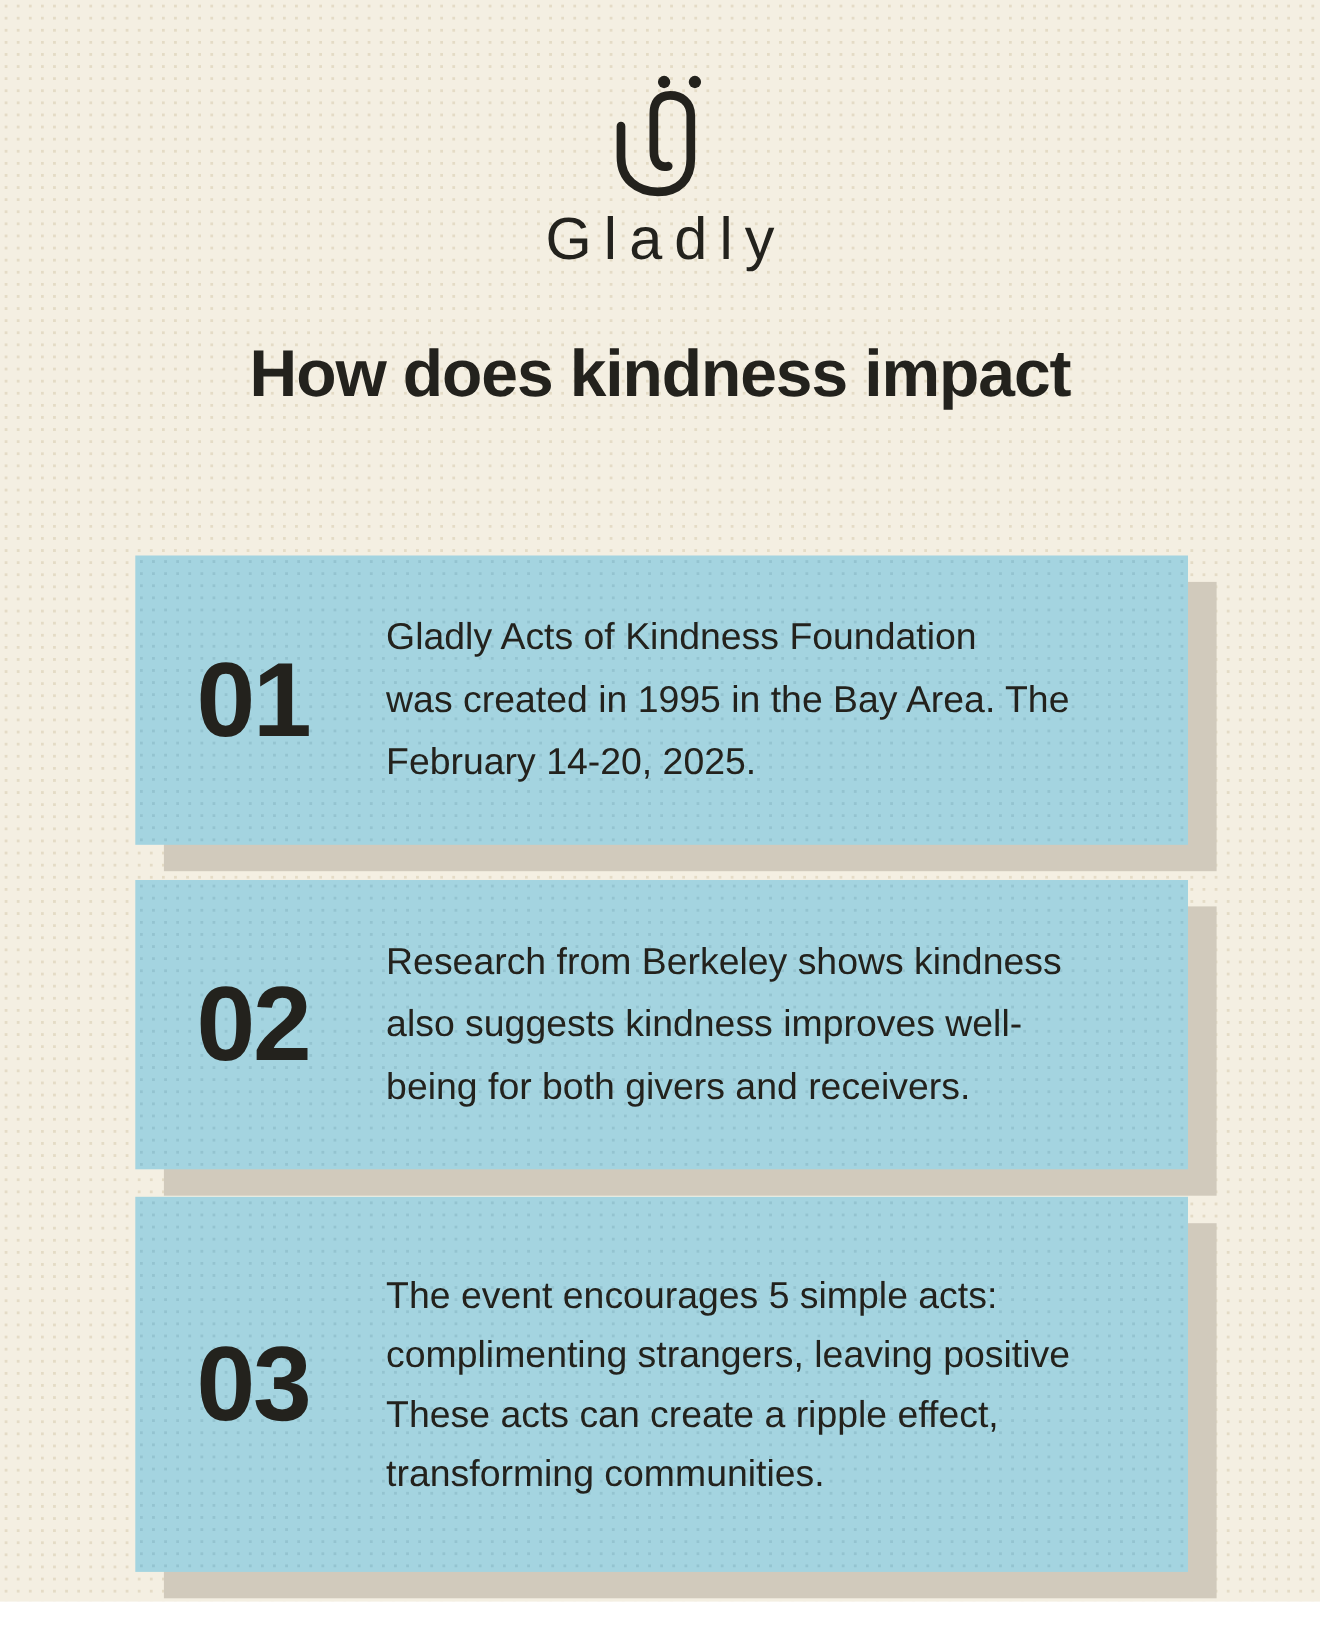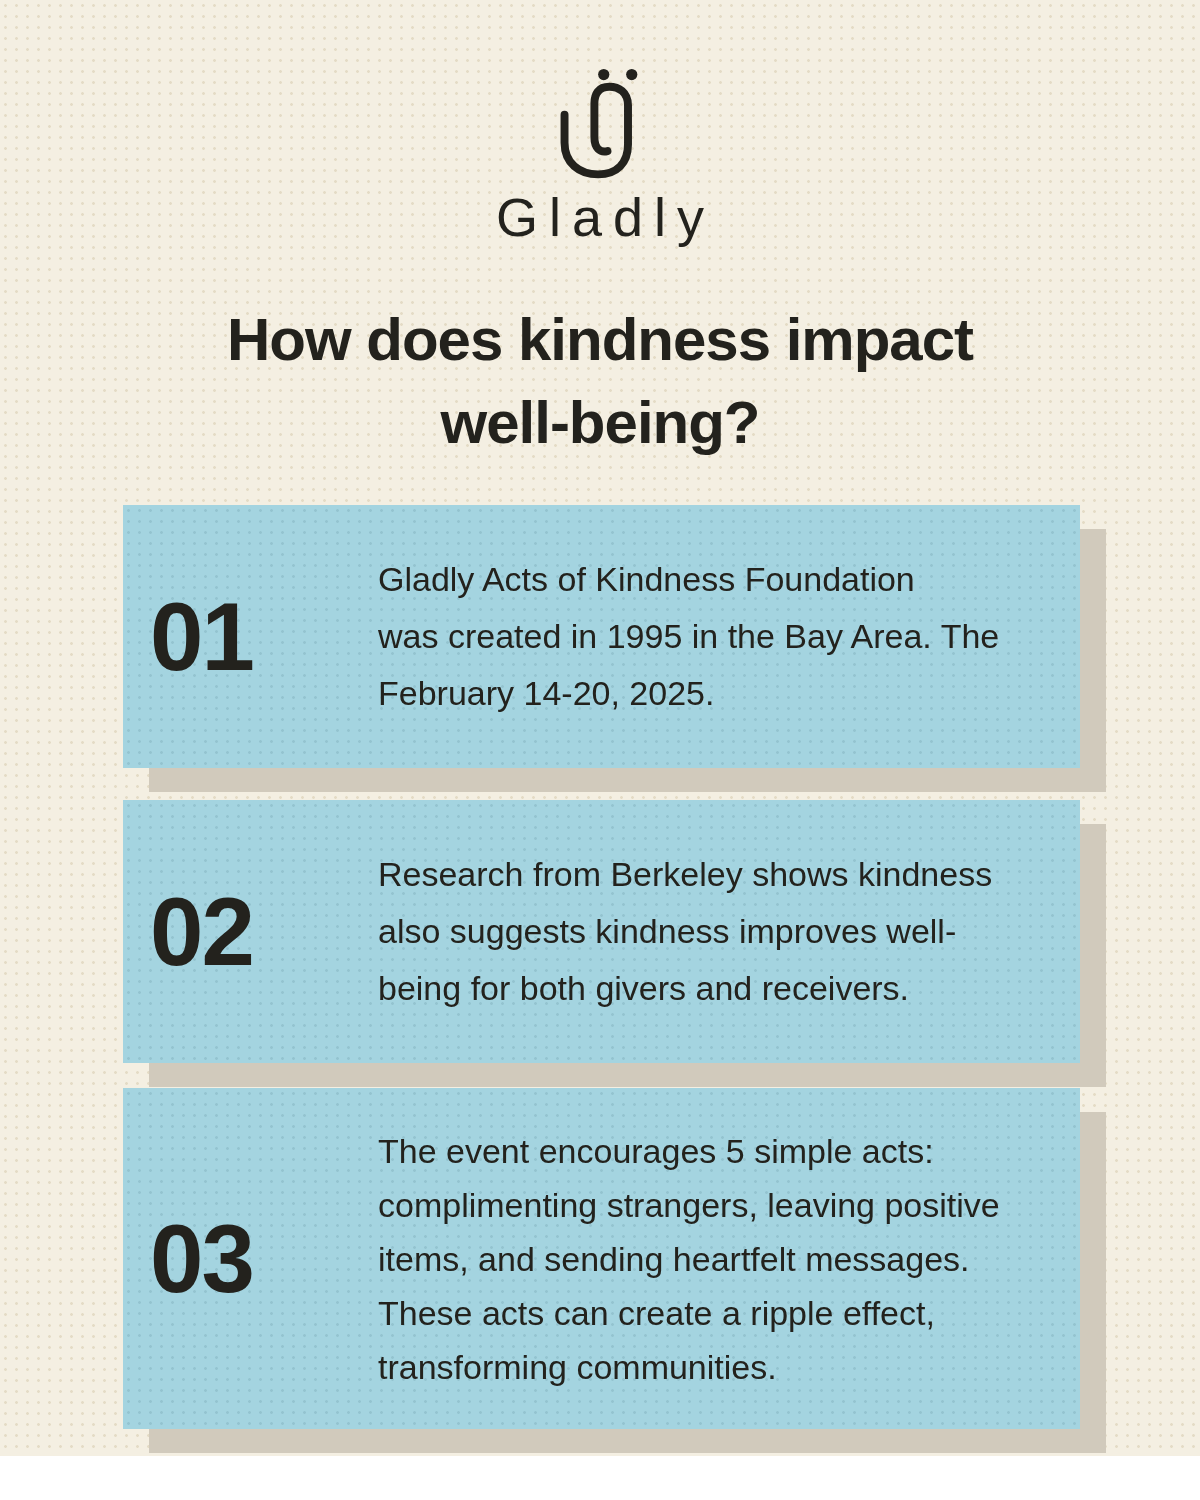--- a/index.html
+++ b/index.html
@@ -46,25 +46,24 @@
     background-image:radial-gradient(circle, rgba(50,95,110,0.14) 1.3px, transparent 1.5px);
     background-size:11px 11px;
     box-shadow:26px 24px 0 0 var(--card-shadow);
     display:flex;align-items:center;
   }
   .card1{top:505px;height:263px;}
   .card2{top:800px;height:263px;}
   .card3{top:1088px;height:341px;}
   .card-number{
     flex:0 0 214px;
-    text-align:left;
+    text-align:center;
     font-size:96px;font-weight:700;
     letter-spacing:-2px;
     color:var(--text);
-    margin-left:27px;
   }
   .card-text{
     flex:1;
     padding:10px 44px 10px 14px;
     font-size:34px;line-height:57px;
     color:var(--text);
   }
   .card3 .card-text{line-height:54px;}
   .site-footer{
     position:absolute;top:1448px;left:0;width:1200px;
@@ -82,21 +81,20 @@
   <svg class="logo" width="98" height="112" viewBox="0 0 104 120" fill="none">
     <circle cx="56" cy="7" r="6" fill="#23221d"></circle>
     <circle cx="86" cy="7" r="6" fill="#23221d"></circle>
     <path d="M14 50 L14 80 C14 102 30 114 50 114 C70 114 82 102 82 82 L82 40 C82 26 72 20 62 20 C50 20 46 28 46 38 L46 74 C46 86 52 91 60 89" stroke="#23221d" stroke-width="8.5" stroke-linecap="round" fill="none"></path>
   </svg>
 
   <div class="wordmark">Gladly</div>
 
   <h1 class="page-title">
     <span style="display:block">How does kindness impact</span>
-    <span style="display:block">well-being?</span>
   </h1>
 
   <section class="card card1">
     <div class="card-number">01</div>
     <div class="card-text">
       <div>Gladly Acts of Kindness Foundation</div>
       <div>was created in 1995 in the Bay Area. The</div>
       <div>February 14-20, 2025.</div>
     </div>
   </section>
@@ -108,21 +106,20 @@
       <div>also suggests kindness improves well-</div>
       <div>being for both givers and receivers.</div>
     </div>
   </section>
 
   <section class="card card3">
     <div class="card-number">03</div>
     <div class="card-text">
       <div>The event encourages 5 simple acts:</div>
       <div>complimenting strangers, leaving positive</div>
-      <div>items, and sending heartfelt messages.</div>
       <div>These acts can create a ripple effect,</div>
       <div>transforming communities.</div>
     </div>
   </section>
 
   <div class="site-footer">gladlynetwork.com</div>
 
 </div>
 
 </body></html>

